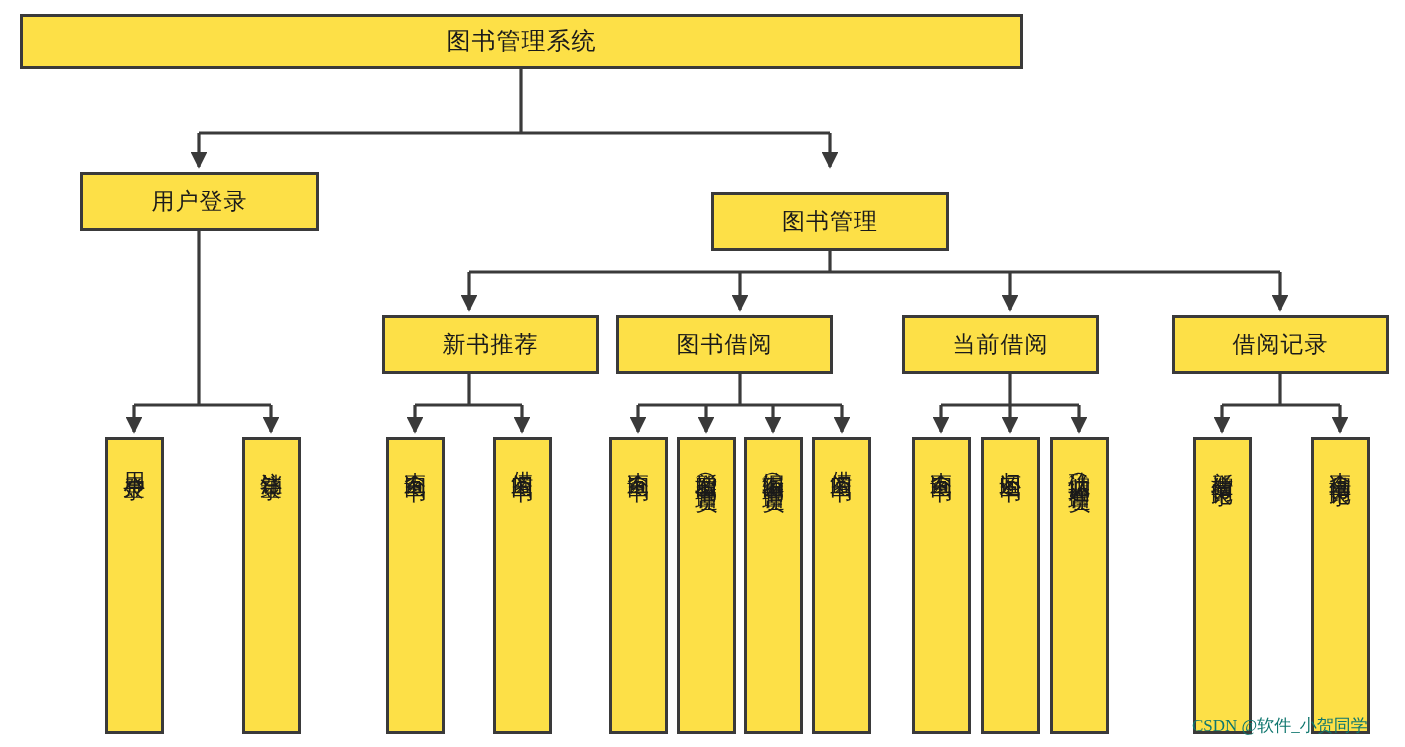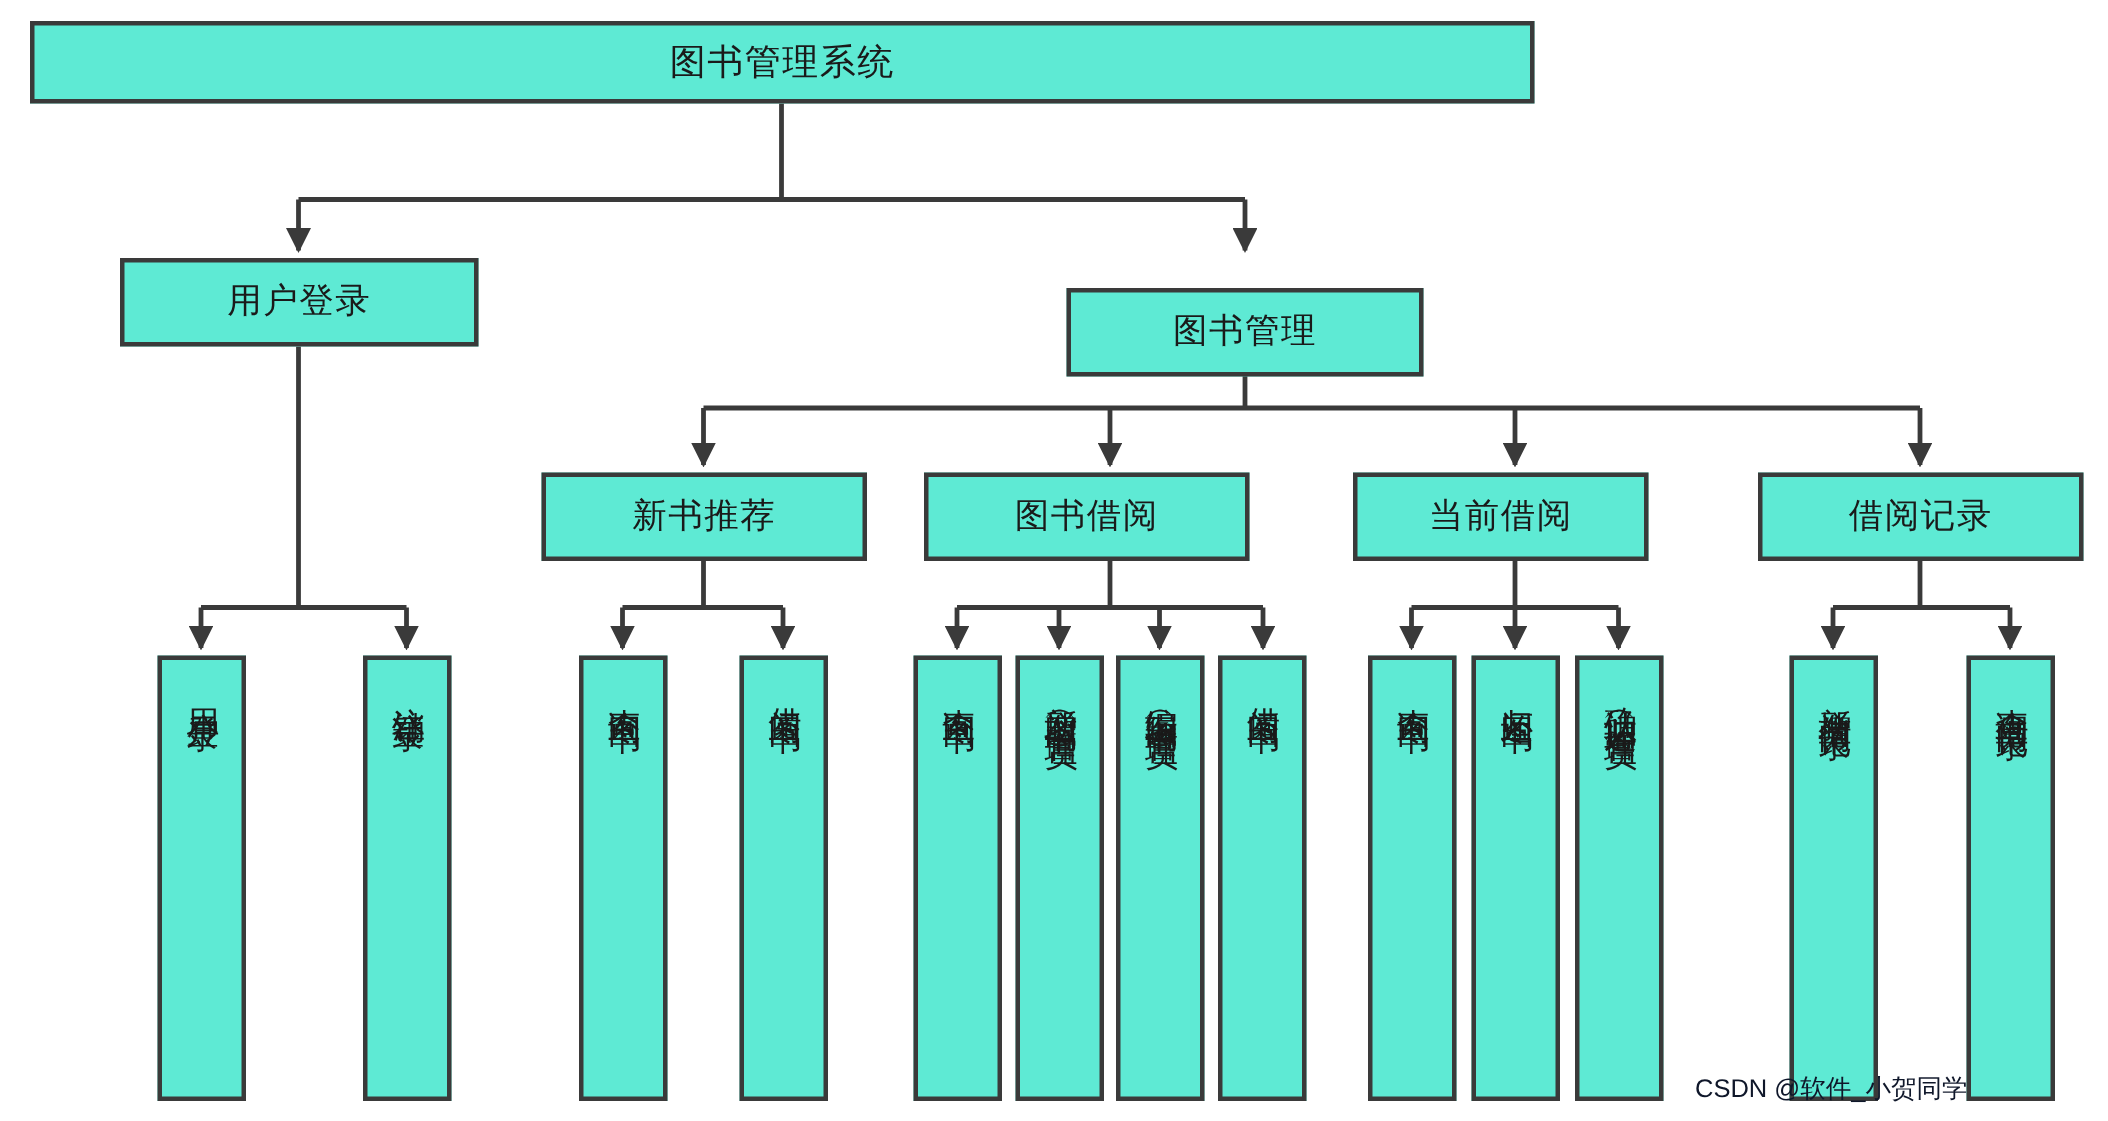--- a/index.html
+++ b/index.html
@@ -21,21 +21,21 @@
     left: 0;
     top: 0;
     width: 1405px;
     height: 747px;
     pointer-events: none;
   }
   .node {
     position: absolute;
     box-sizing: border-box;
     border: 3px solid #3a3a3a;
-    background: #5eead4;
+    background: #fde047;
     color: #1a1a1a;
     display: flex;
     align-items: center;
     justify-content: center;
     text-align: center;
     z-index: 2;
   }
   .node-label {
     display: block;
     line-height: 1.12;
@@ -58,27 +58,27 @@
   .node.v .node-label {
     writing-mode: vertical-rl;
     text-orientation: upright;
     font-size: 22px;
     line-height: 1.25;
     letter-spacing: 3px;
     white-space: nowrap;
   }
   #watermark {
     position: absolute;
-    left: 1130px;
+    left: 1192px;
     top: 714px;
     font-size: 17px;
-    color: #0f172a;
+    color: #0f766e;
     white-space: nowrap;
     z-index: 5;
-    font-family: Liberation Sans, sans-serif;
+    font-family: Liberation Serif, serif;
   }
 </style>
 </head>
 <body>
 
 <div id="canvas">
 
   <svg id="wires" viewBox="0 0 1405 747" xmlns="http://www.w3.org/2000/svg">
     <defs>
       <marker id="arrow" viewBox="0 0 10 10" refX="9" refY="5" markerWidth="5.2" markerHeight="5.2" orient="auto-start-reverse">
@@ -133,21 +133,21 @@
     <span class="node-label">图书管理系统</span>
   </div>
 
   <div class="node h" style="left:80px; top:172px; width:239px; height:59px;">
     <span class="node-label">用户登录</span>
   </div>
   <div class="node h" style="left:711px; top:172px; width:238px; height:59px;margin-top:20px;">
     <span class="node-label">图书管理</span>
   </div>
 
-  <div class="node h" style="left:361px; top:315px; width:217px; height:59px;">
+  <div class="node h" style="left:382px; top:315px; width:217px; height:59px;">
     <span class="node-label">新书推荐</span>
   </div>
   <div class="node h" style="left:616px; top:315px; width:217px; height:59px;">
     <span class="node-label">图书借阅</span>
   </div>
   <div class="node h" style="left:902px; top:315px; width:197px; height:59px;">
     <span class="node-label">当前借阅</span>
   </div>
   <div class="node h" style="left:1172px; top:315px; width:217px; height:59px;justify-content:center;">
     <span class="node-label">借阅记录</span>

